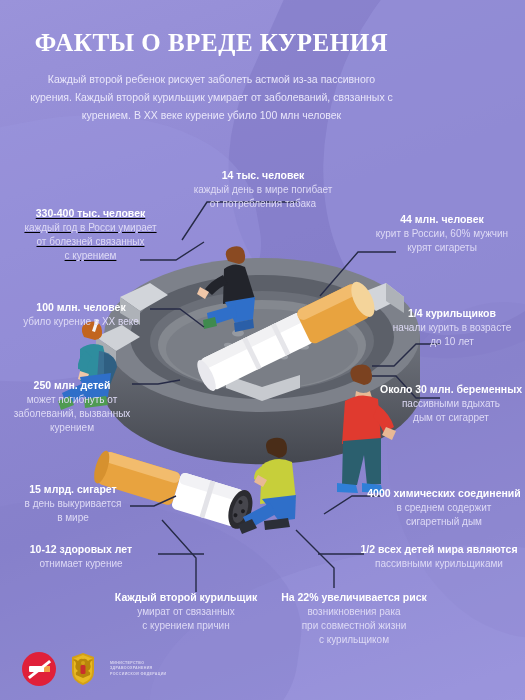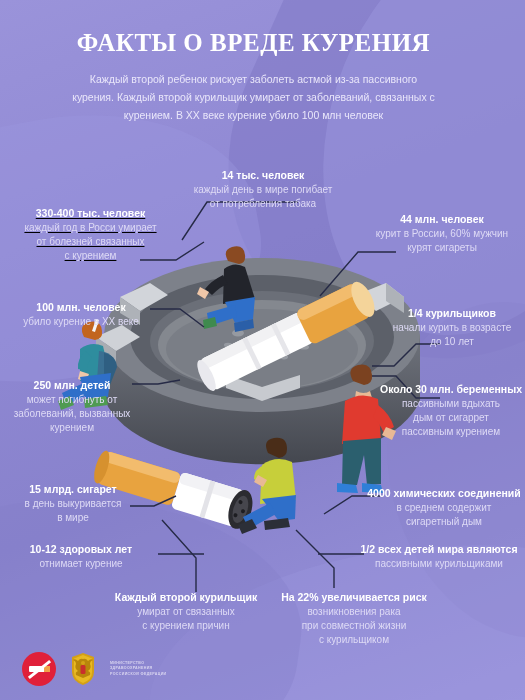--- a/index.html
+++ b/index.html
@@ -22,21 +22,21 @@
   .band-c{top:120px;left:-160px;width:420px;height:260px;
     background:#9c96df;opacity:.40;transform:rotate(-10deg);border-radius:50% 50% 45% 55%;}
   .band-d{top:545px;left:150px;width:600px;height:300px;
     background:#9b95dd;opacity:.38;transform:rotate(-6deg);border-radius:45% 55% 0 0;}
   .band-e{top:500px;left:-120px;width:420px;height:260px;
     background:#847dc8;opacity:.35;transform:rotate(8deg);border-radius:55% 45% 50% 50%;}
   .band-f{top:300px;left:390px;width:260px;height:340px;
     background:#8a83cd;opacity:.45;transform:rotate(-14deg);border-radius:50%;}
 
   
-  .header{position:absolute;top:0;left:0;width:423px;text-align:center;z-index:6;padding-left:42px;}
+  .header{position:absolute;top:0;left:0;width:423px;text-align:center;z-index:6;}
   .title{
     font-family:"Liberation Serif", serif;
     font-weight:bold;color:#ffffff;font-size:25px;letter-spacing:.5px;
     margin:29px 0 0 0;line-height:1.1;
   }
   .subtitle{
     color:#e9e6fa;font-size:10.5px;line-height:1.75;
     width:370px;margin:13px auto 0 auto;font-weight:400;
   }
 
@@ -298,21 +298,20 @@
     <span class="headline">250 млн. детей</span>
     <span class="body">может погибнуть от</span>
     <span class="body">заболеваний, вызванных</span>
     <span class="body">курением</span>
   </div>
 
   <div class="fact ta-c" style="left:378px;top:382px;width:146px;">
     <span class="headline">Около 30 млн. беременных</span>
     <span class="body">пассивными вдыхать</span>
     <span class="body">дым от сигаррет</span>
-    <span class="body">пассивным курением</span>
   </div>
 
   <div class="fact ta-c" style="left:8px;top:482px;width:130px;text-align:center;">
     <span class="headline">15 млрд. сигарет</span>
     <span class="body">в день выкуривается</span>
     <span class="body">в мире</span>
   </div>
 
   <div class="fact ta-c" style="left:364px;top:486px;width:160px;">
     <span class="headline">4000 химических соединений</span>

